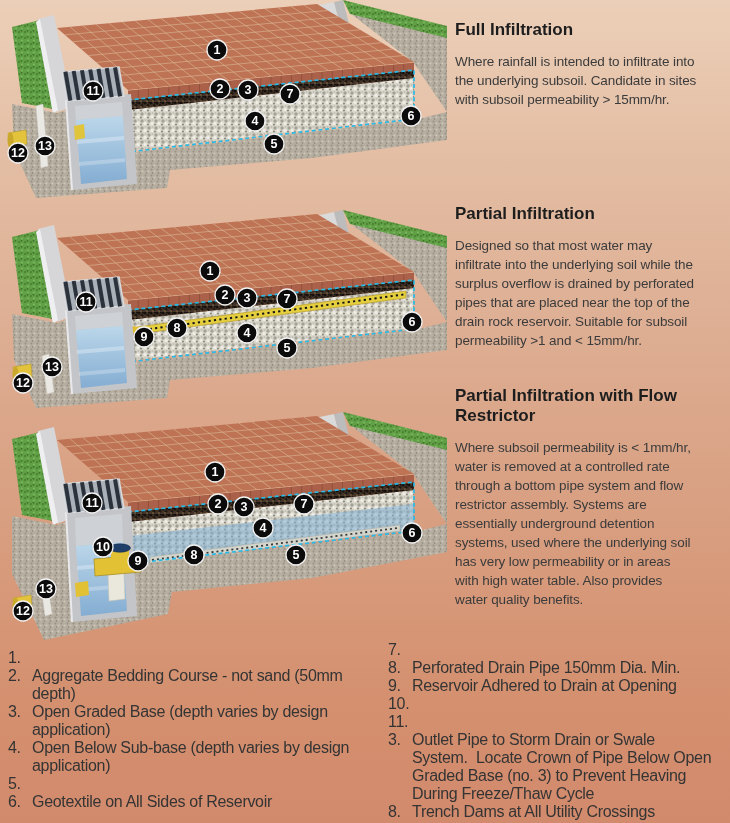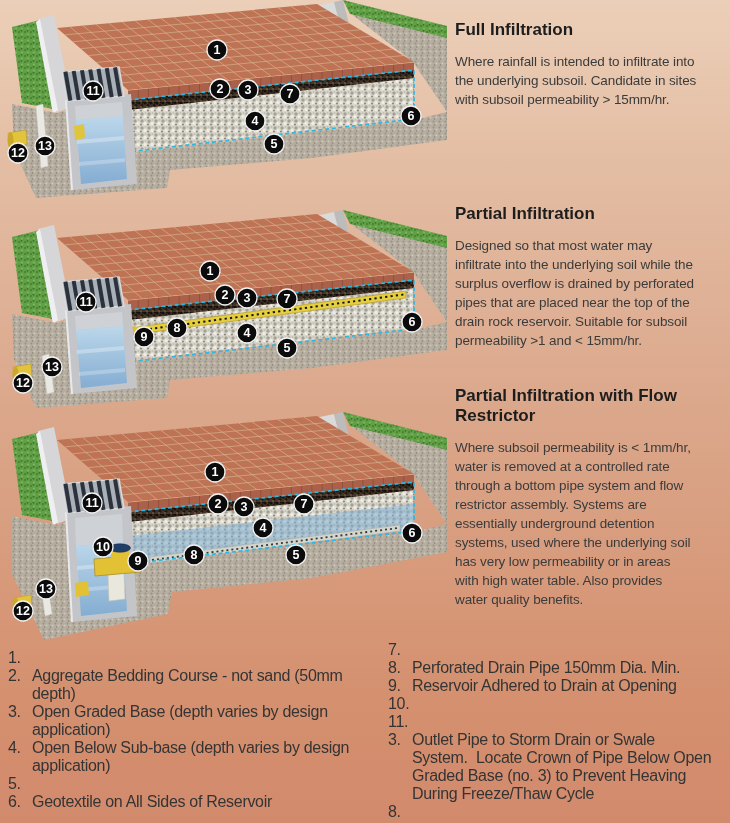--- a/index.html
+++ b/index.html
@@ -619,14 +619,15 @@
     </div>
     <div class="li">
       <span class="num">3.</span>
       <span class="txt">Outlet Pipe to Storm Drain or Swale
 System.  Locate Crown of Pipe Below Open
 Graded Base (no. 3) to Prevent Heaving
 During Freeze/Thaw Cycle</span>
     </div>
     <div class="li">
       <span class="num">8.</span>
+      <span class="txt">Trench Dams at All Utility Crossings</span>
     </div>
   </div>
 
 </body></html>

